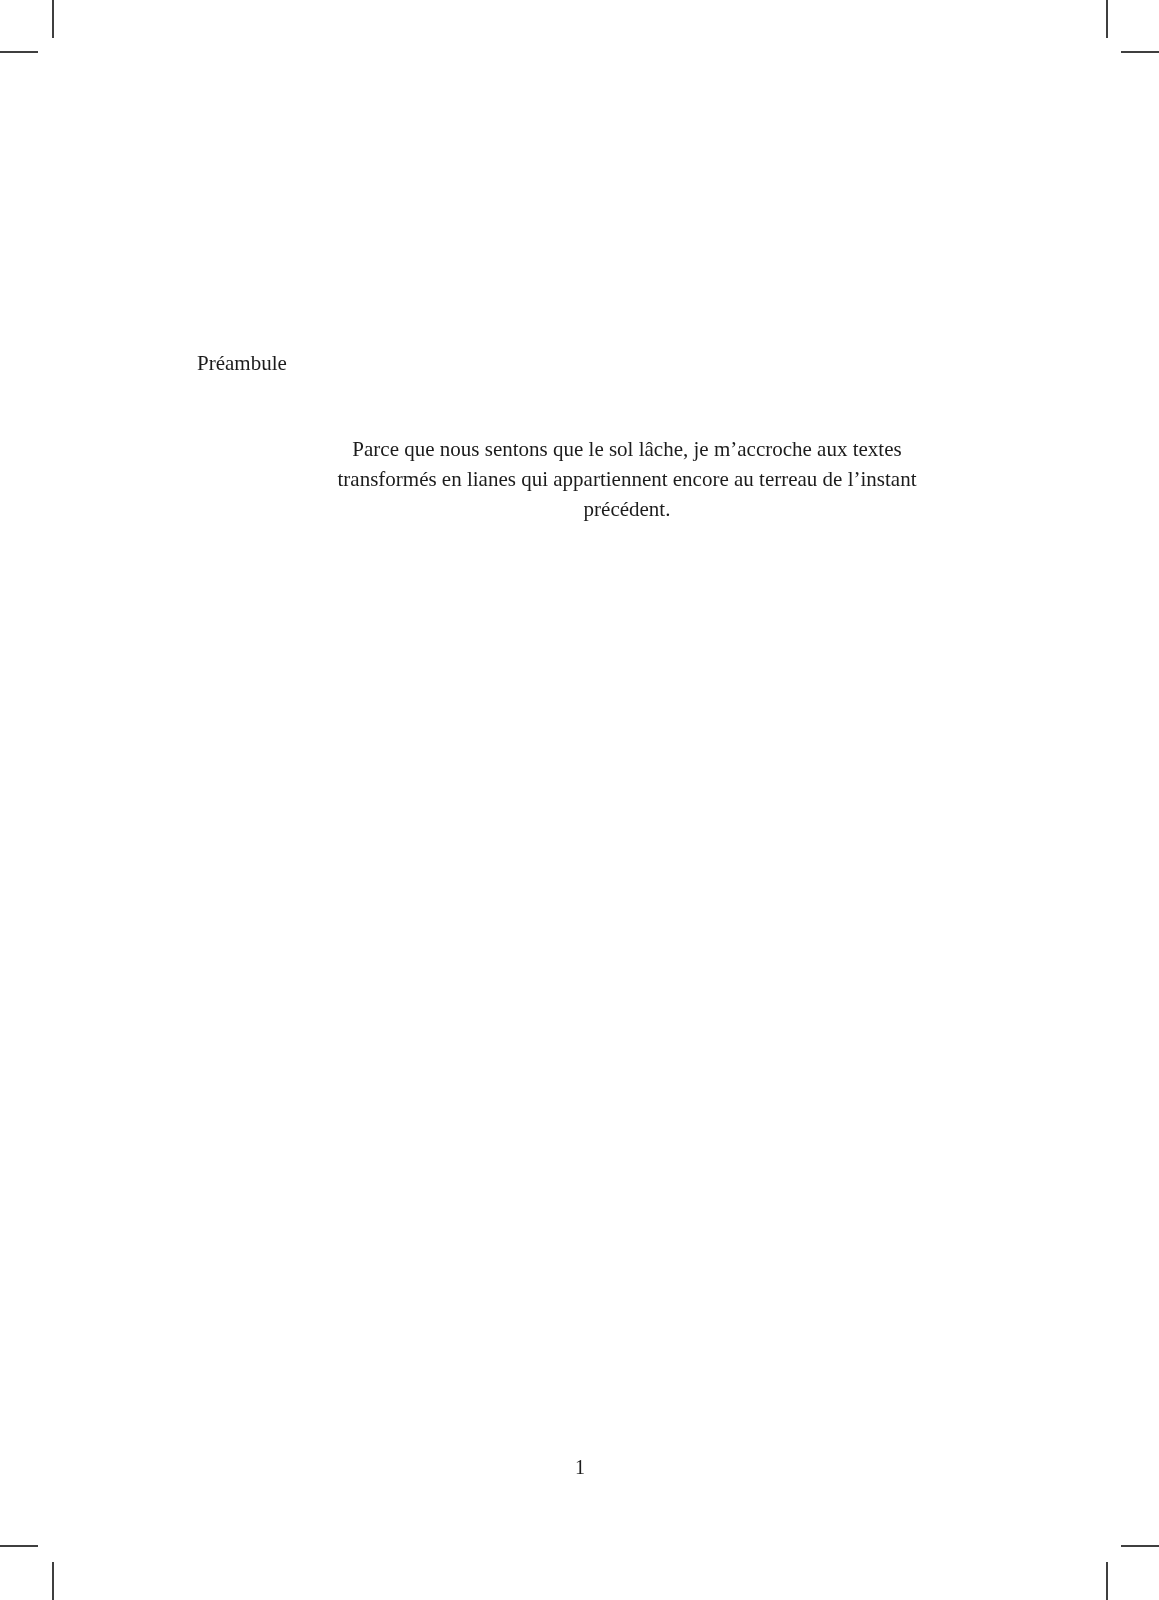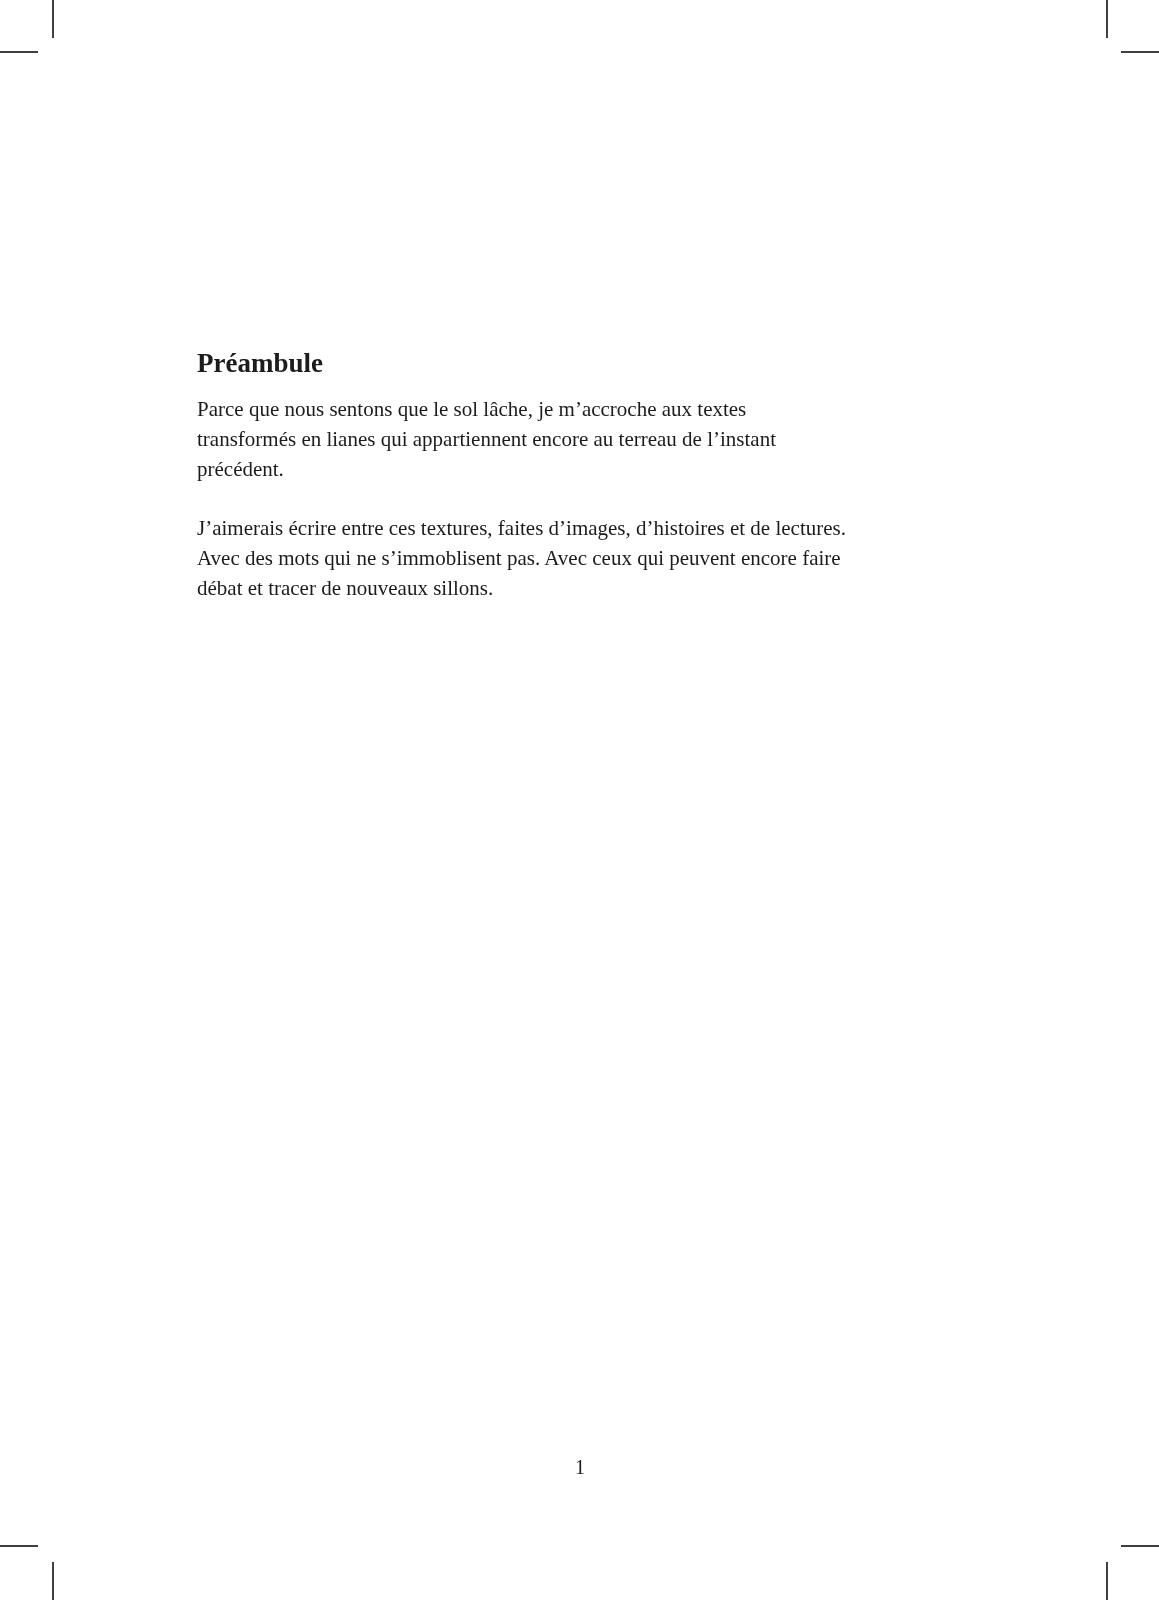--- a/index.html
+++ b/index.html
@@ -36,28 +36,29 @@
     position: absolute;
     left: 197px;
     top: 348px;
     width: 860px;
     color: #1c1c1c;
     font-size: 21px;
     line-height: 30px;
     font-weight: 400;
   }
   .title {
-    margin: 0 0 16px 0;
-    font-size: 27px;
-    font-weight: 700;
+    margin: 0 0 56px 0;
+    font-size: 21px;
+    font-weight: 400;
     line-height: 30px;
   }
   .para {
     margin: 0 0 29px 0;
     white-space: pre-line;
+    text-align: center;
   }
 
   
   .folio {
     position: absolute;
     left: 53px;
     top: 1454px;
     width: 1054px;
     text-align: center;
     color: #1c1c1c;
@@ -77,20 +78,17 @@
   <div class="crop h bl-h"></div>
   <div class="crop v bl-v"></div>
   <div class="crop h br-h"></div>
   <div class="crop v br-v"></div>
 
   <div class="text-block">
     <h1 class="title">Préambule</h1>
     <p class="para">Parce que nous sentons que le sol lâche, je m’accroche aux textes
 transformés en lianes qui appartiennent encore au terreau de l’instant
 précédent.</p>
-    <p class="para">J’aimerais écrire entre ces textures, faites d’images, d’histoires et de lectures.
-Avec des mots qui ne s’immoblisent pas. Avec ceux qui peuvent encore faire
-débat et tracer de nouveaux sillons.</p>
   </div>
 
   <div class="folio">1</div>
 
 </div>
 
 </body></html>

